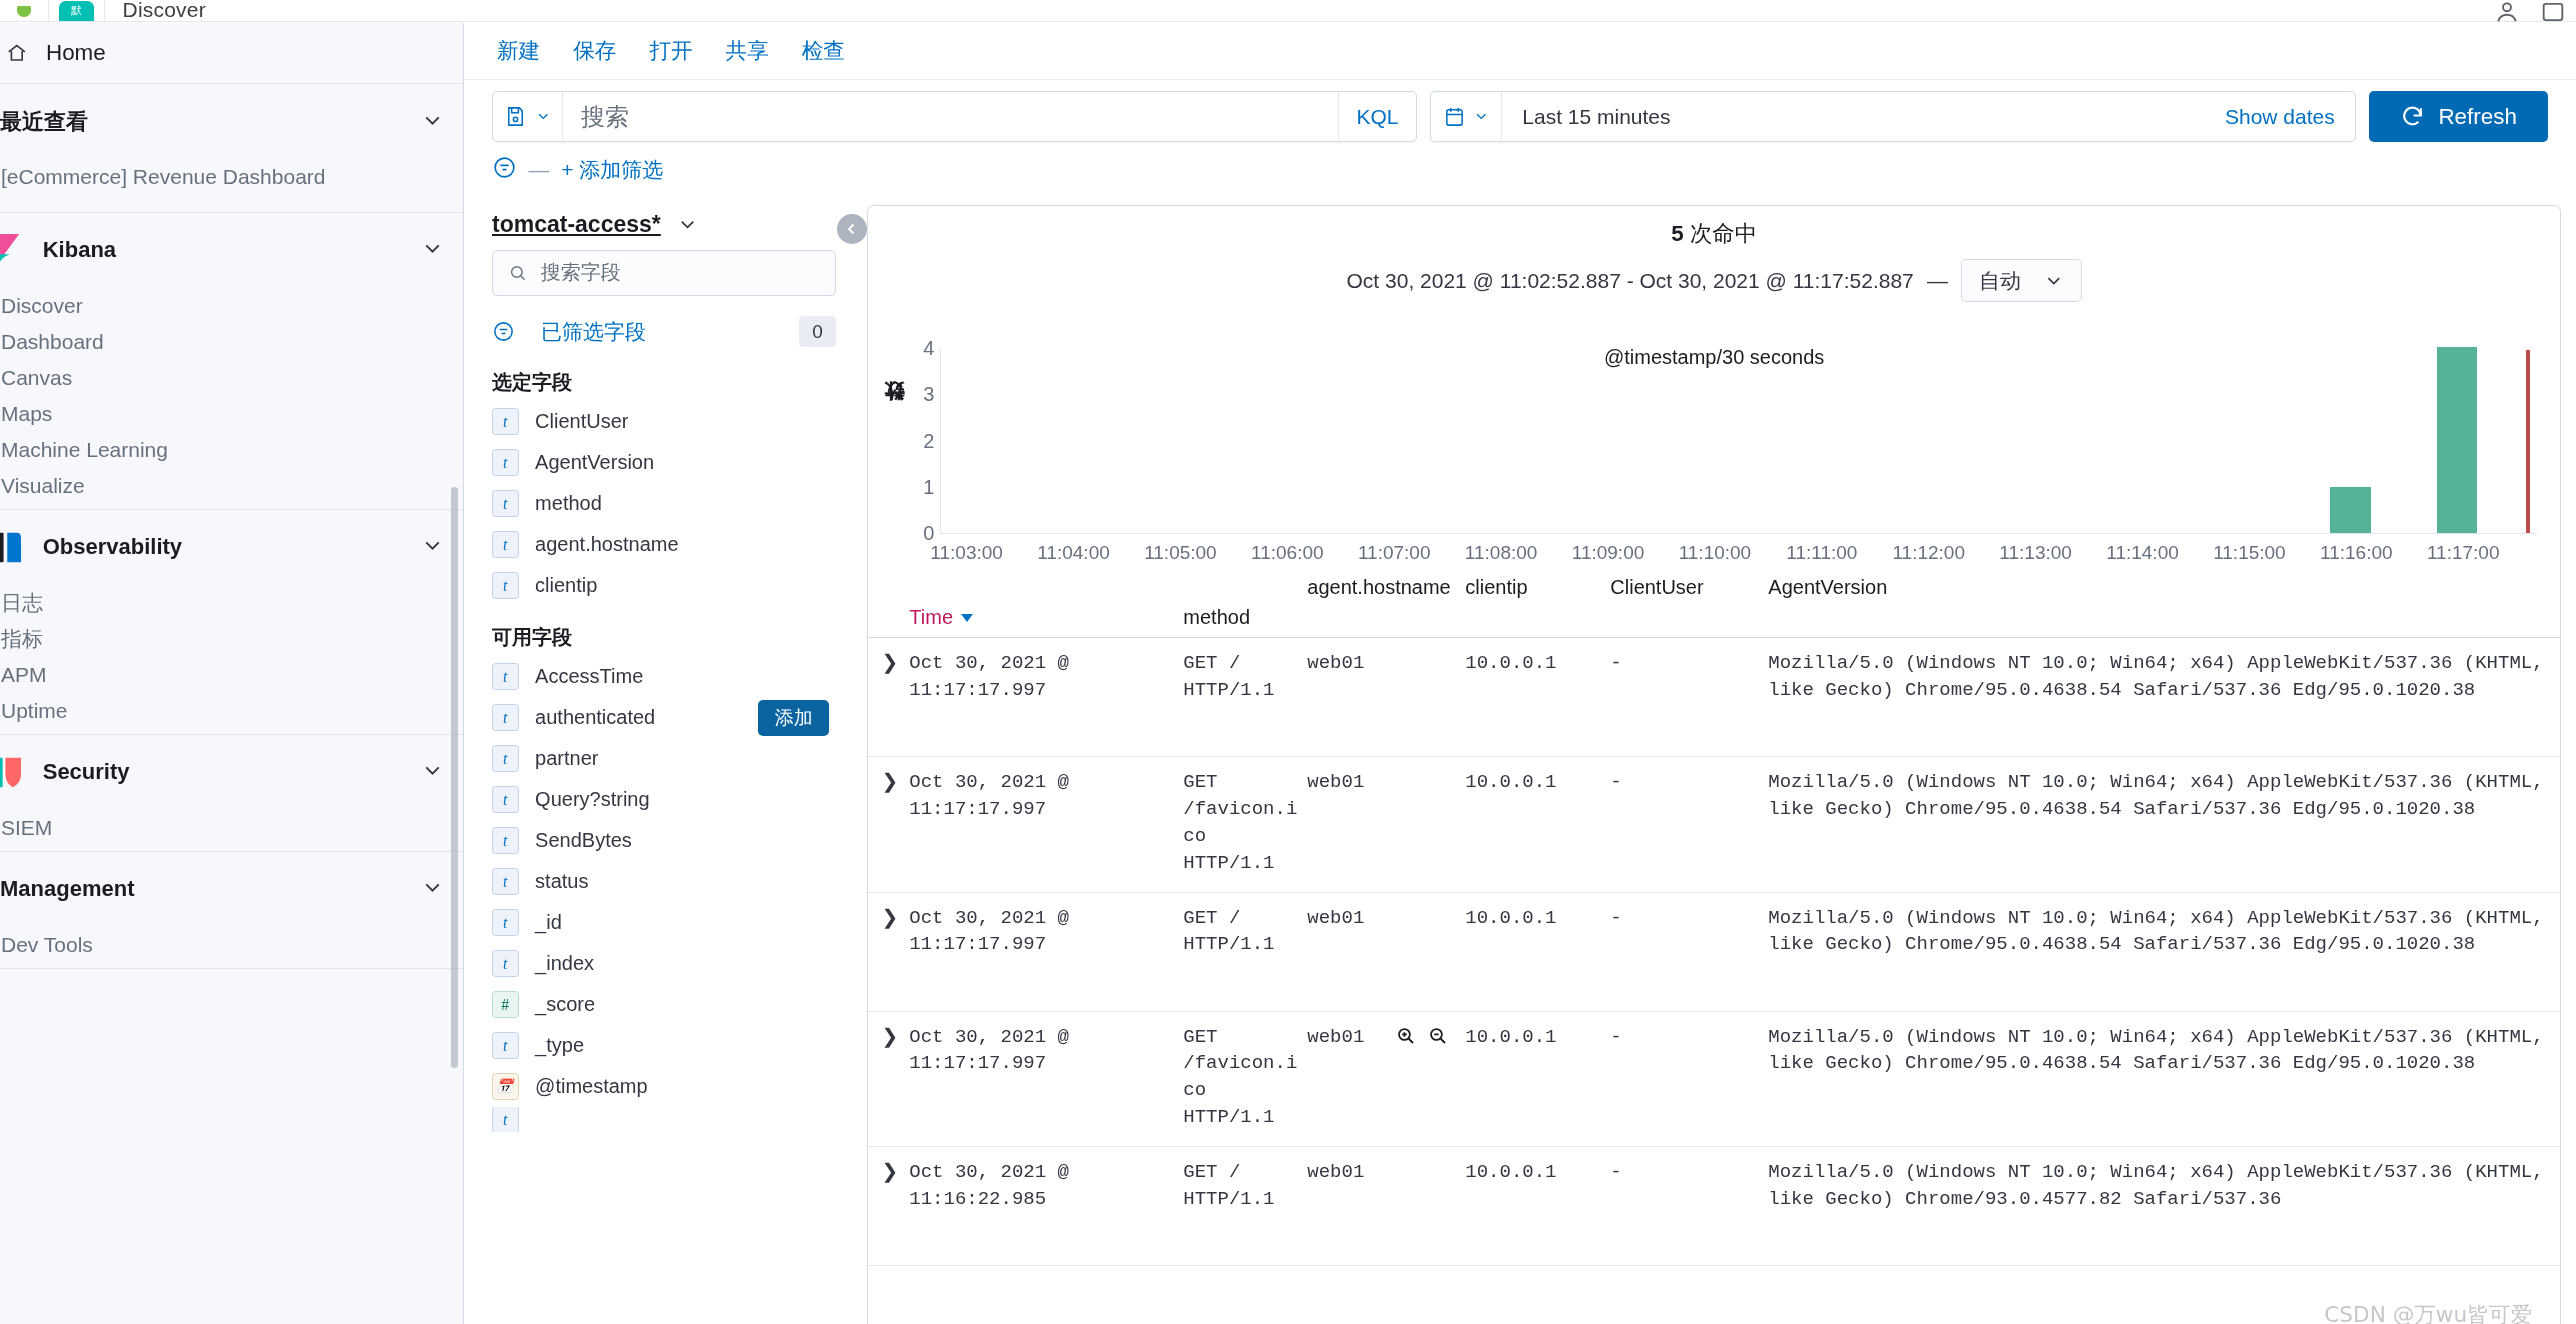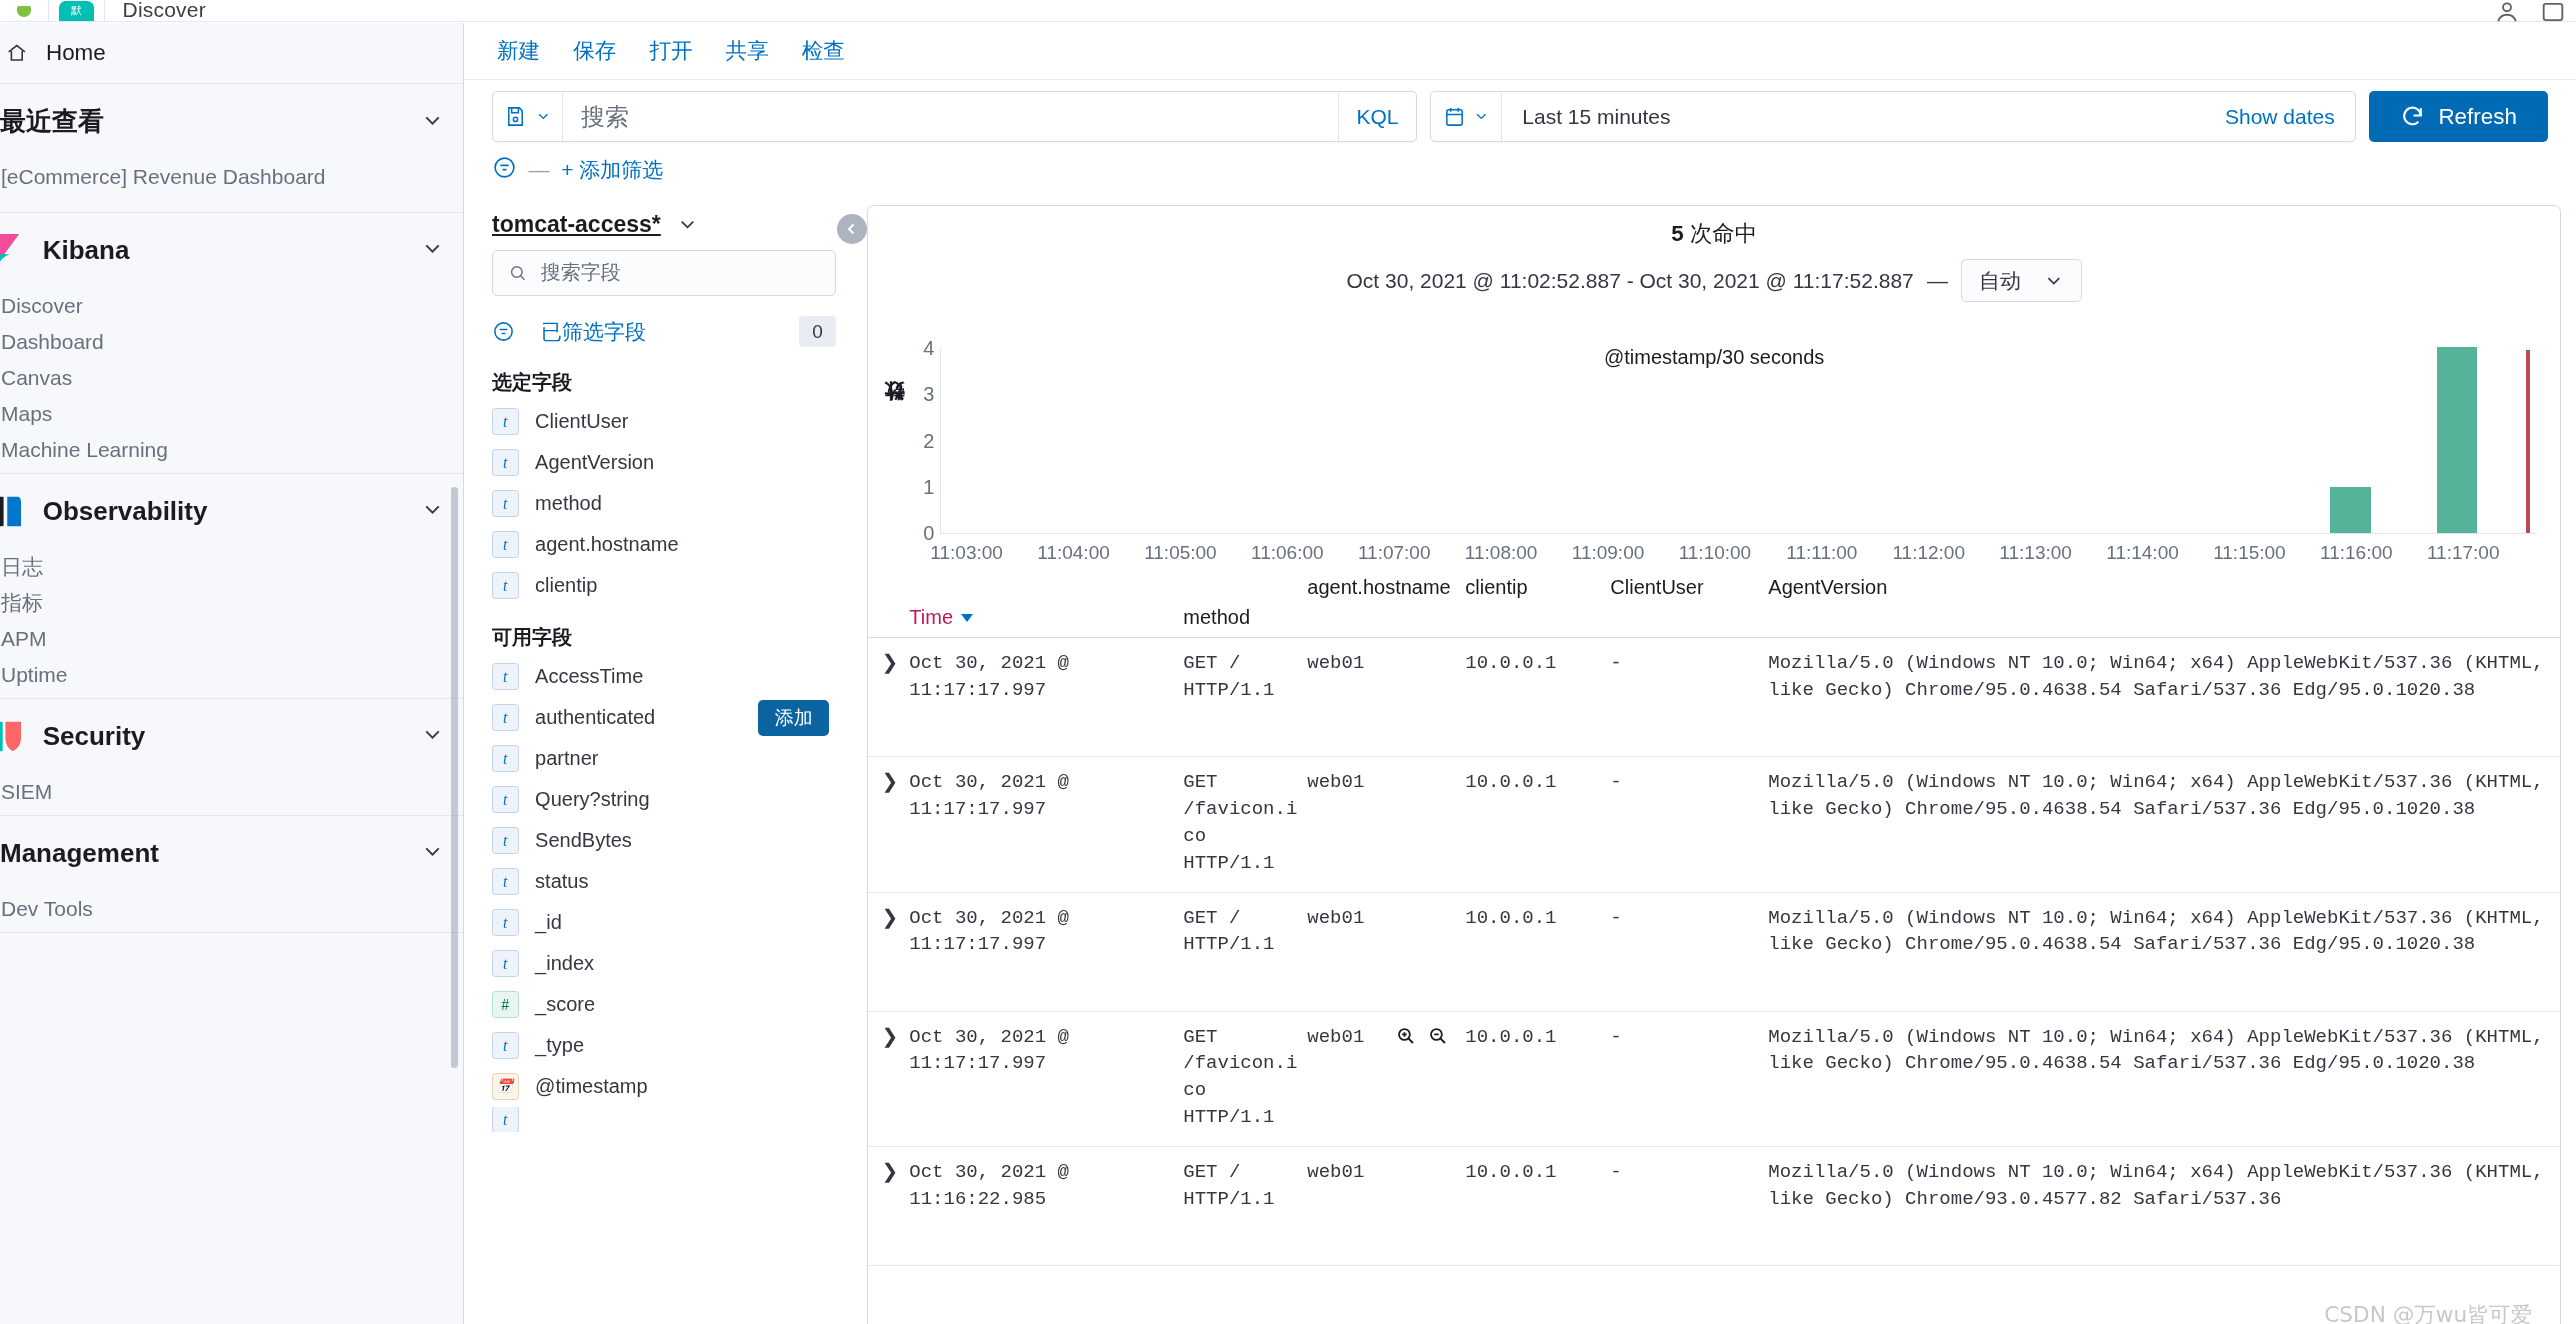--- a/index.html
+++ b/index.html
@@ -49,21 +49,21 @@
   .nav-home .hicon { width: 28px; display:flex; justify-content:flex-end; }
   .nav-home .htext { font-size: 22.4px; color:#1a1c21; }
 
   .nav-section {
     border-bottom: 0.8px solid #e3e6ec;
   }
   .nav-sec-head {
     height: 75px; display: flex; align-items: center; padding: 0 18px 0 0;
     justify-content: space-between;
   }
-  .nav-sec-head .label { font-size: 26px; font-weight: 700; color:#1a1c21; display:flex; align-items:center; gap:15px; }
+  .nav-sec-head .label { font-size: 22px; font-weight: 700; color:#1a1c21; display:flex; align-items:center; gap:15px; }
   .nav-sec-head .brandmark { width: 36px; height:33px; margin-left:-8.3px; flex:none; }
   .nav-chev { color:#343741; }
 
   .nav-item {
     height: 36px; display:flex; align-items:center; font-size: 21px; color:#69707d;
     padding-left: 1px;
   }
   .nav-item:last-child { margin-bottom: 5px; }
   .nav-recent { padding-bottom: 11.6px; }
   .nav-recent .nav-item { font-size:21px; color:#69707d; }
@@ -333,20 +333,21 @@
           <svg width="25" height="25" viewBox="0 0 24 24" fill="none" stroke="#343741" stroke-width="1.8">
               <path d="M6 9l6 6 6-6"></path>
             </svg>
         </span>
       </div>
       <div class="nav-item">Discover</div>
       <div class="nav-item">Dashboard</div>
       <div class="nav-item">Canvas</div>
       <div class="nav-item">Maps</div>
       <div class="nav-item">Machine Learning</div>
+      <div class="nav-item">Visualize</div>
     </div>
 
     <div class="nav-section">
       <div class="nav-sec-head">
         <span class="label">
           <svg class="brandmark" viewBox="0 0 32 36">
             <rect x="2" y="2" width="7" height="32" rx="1" fill="#1a1c21"></rect>
             <path d="M13 2 H24 Q28 2 28 8 V34 H13 Z" fill="#0077cc"></path>
           </svg>
           <span>Observability</span>

